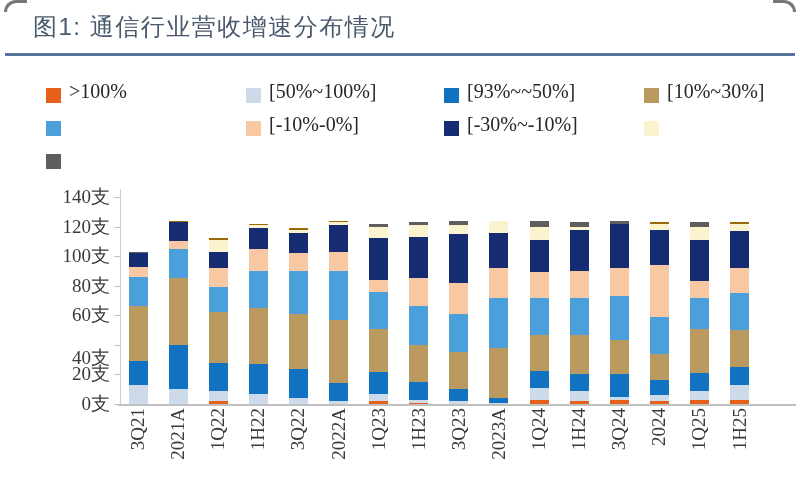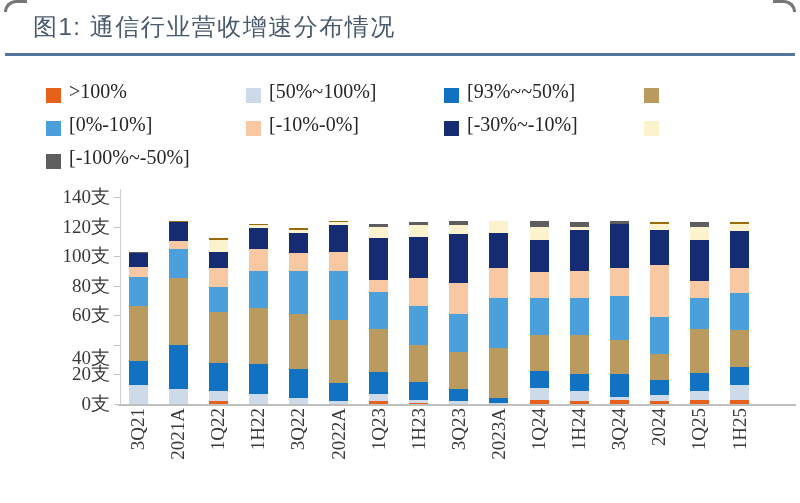--- a/index.html
+++ b/index.html
@@ -60,39 +60,38 @@
     <div class="leg-item">
       <span class="leg-sw" style="background: rgb(204, 218, 234);"></span>
       <span>[50%~100%]</span>
     </div>
     <div class="leg-item">
       <span class="leg-sw" style="background: rgb(18, 114, 194);"></span>
       <span>[93%~~50%]</span>
     </div>
     <div class="leg-item">
       <span class="leg-sw" style="background: rgb(187, 154, 96);"></span>
+      <span>[10%~30%]</span>
     </div>
     <div class="leg-item">
       <span class="leg-sw" style="background: rgb(75, 160, 220);"></span>
-      <span>[0%-10%]</span>
     </div>
     <div class="leg-item">
       <span class="leg-sw" style="background: rgb(247, 200, 162);"></span>
       <span>[-10%-0%]</span>
     </div>
     <div class="leg-item">
       <span class="leg-sw" style="background: rgb(21, 44, 115);"></span>
       <span>[-30%~-10%]</span>
     </div>
     <div class="leg-item">
       <span class="leg-sw" style="background: rgb(251, 242, 206);"></span>
     </div>
     <div class="leg-item">
       <span class="leg-sw" style="background: rgb(94, 94, 94);"></span>
-      <span>[-100%~-50%]</span>
     </div>
   </div>
 
 <div id="chart">
   <div id="vaxis"></div>
   <div id="baseline"></div>
 <div class="ylab" style="top: 393px;">0支</div>
     <div class="ytick" style="top: 404px;"></div>
     <div class="ylab" style="top: 363.428px;">20支</div>
     <div class="ytick" style="top: 374.428px;"></div>

